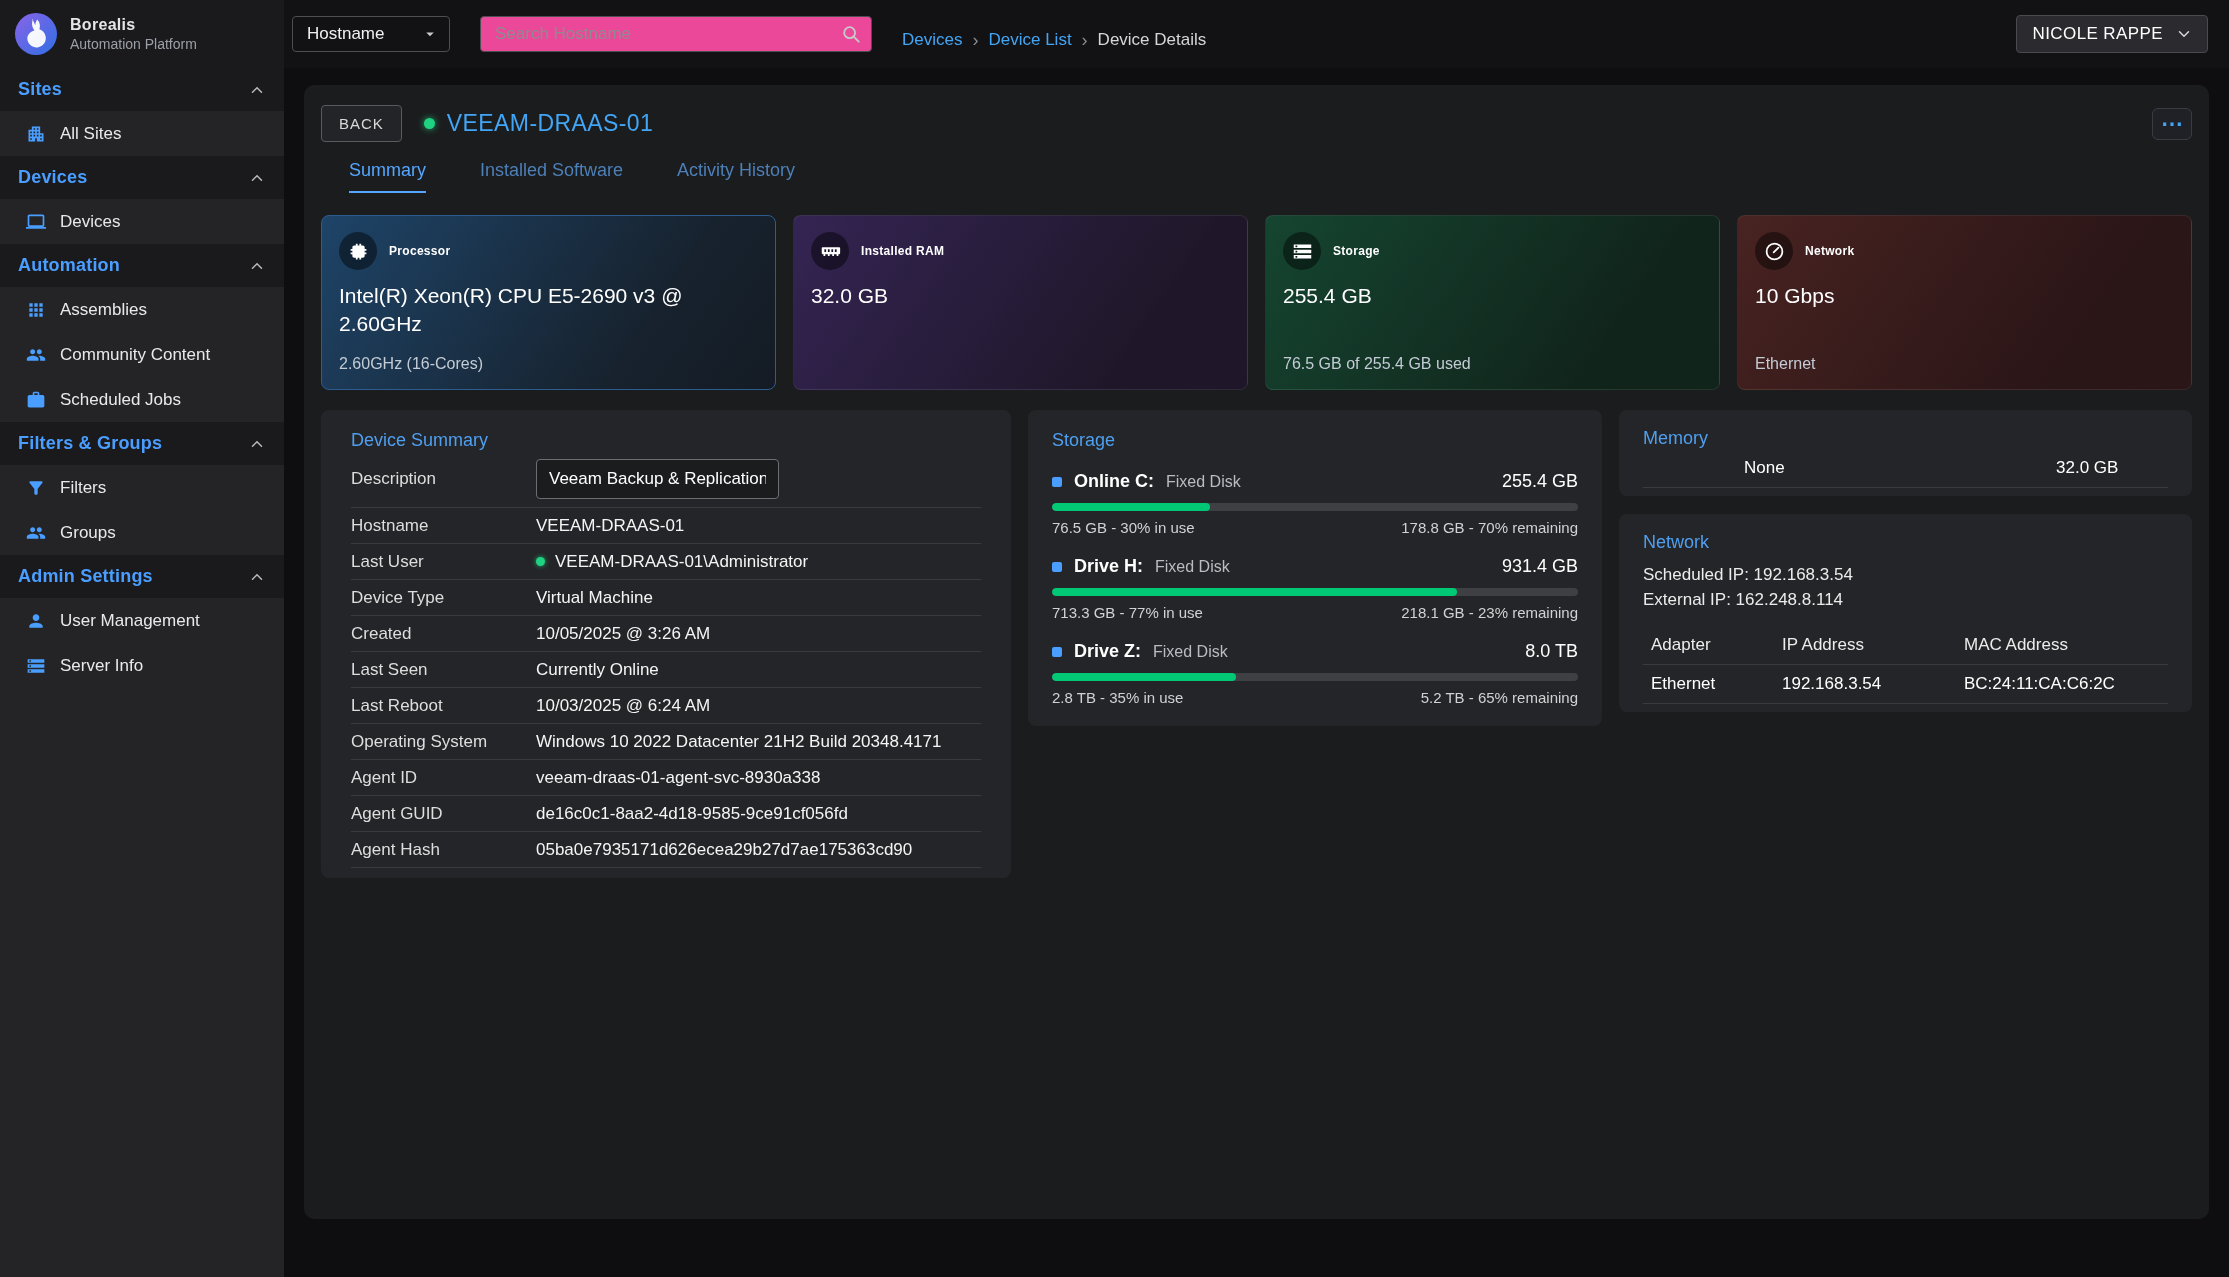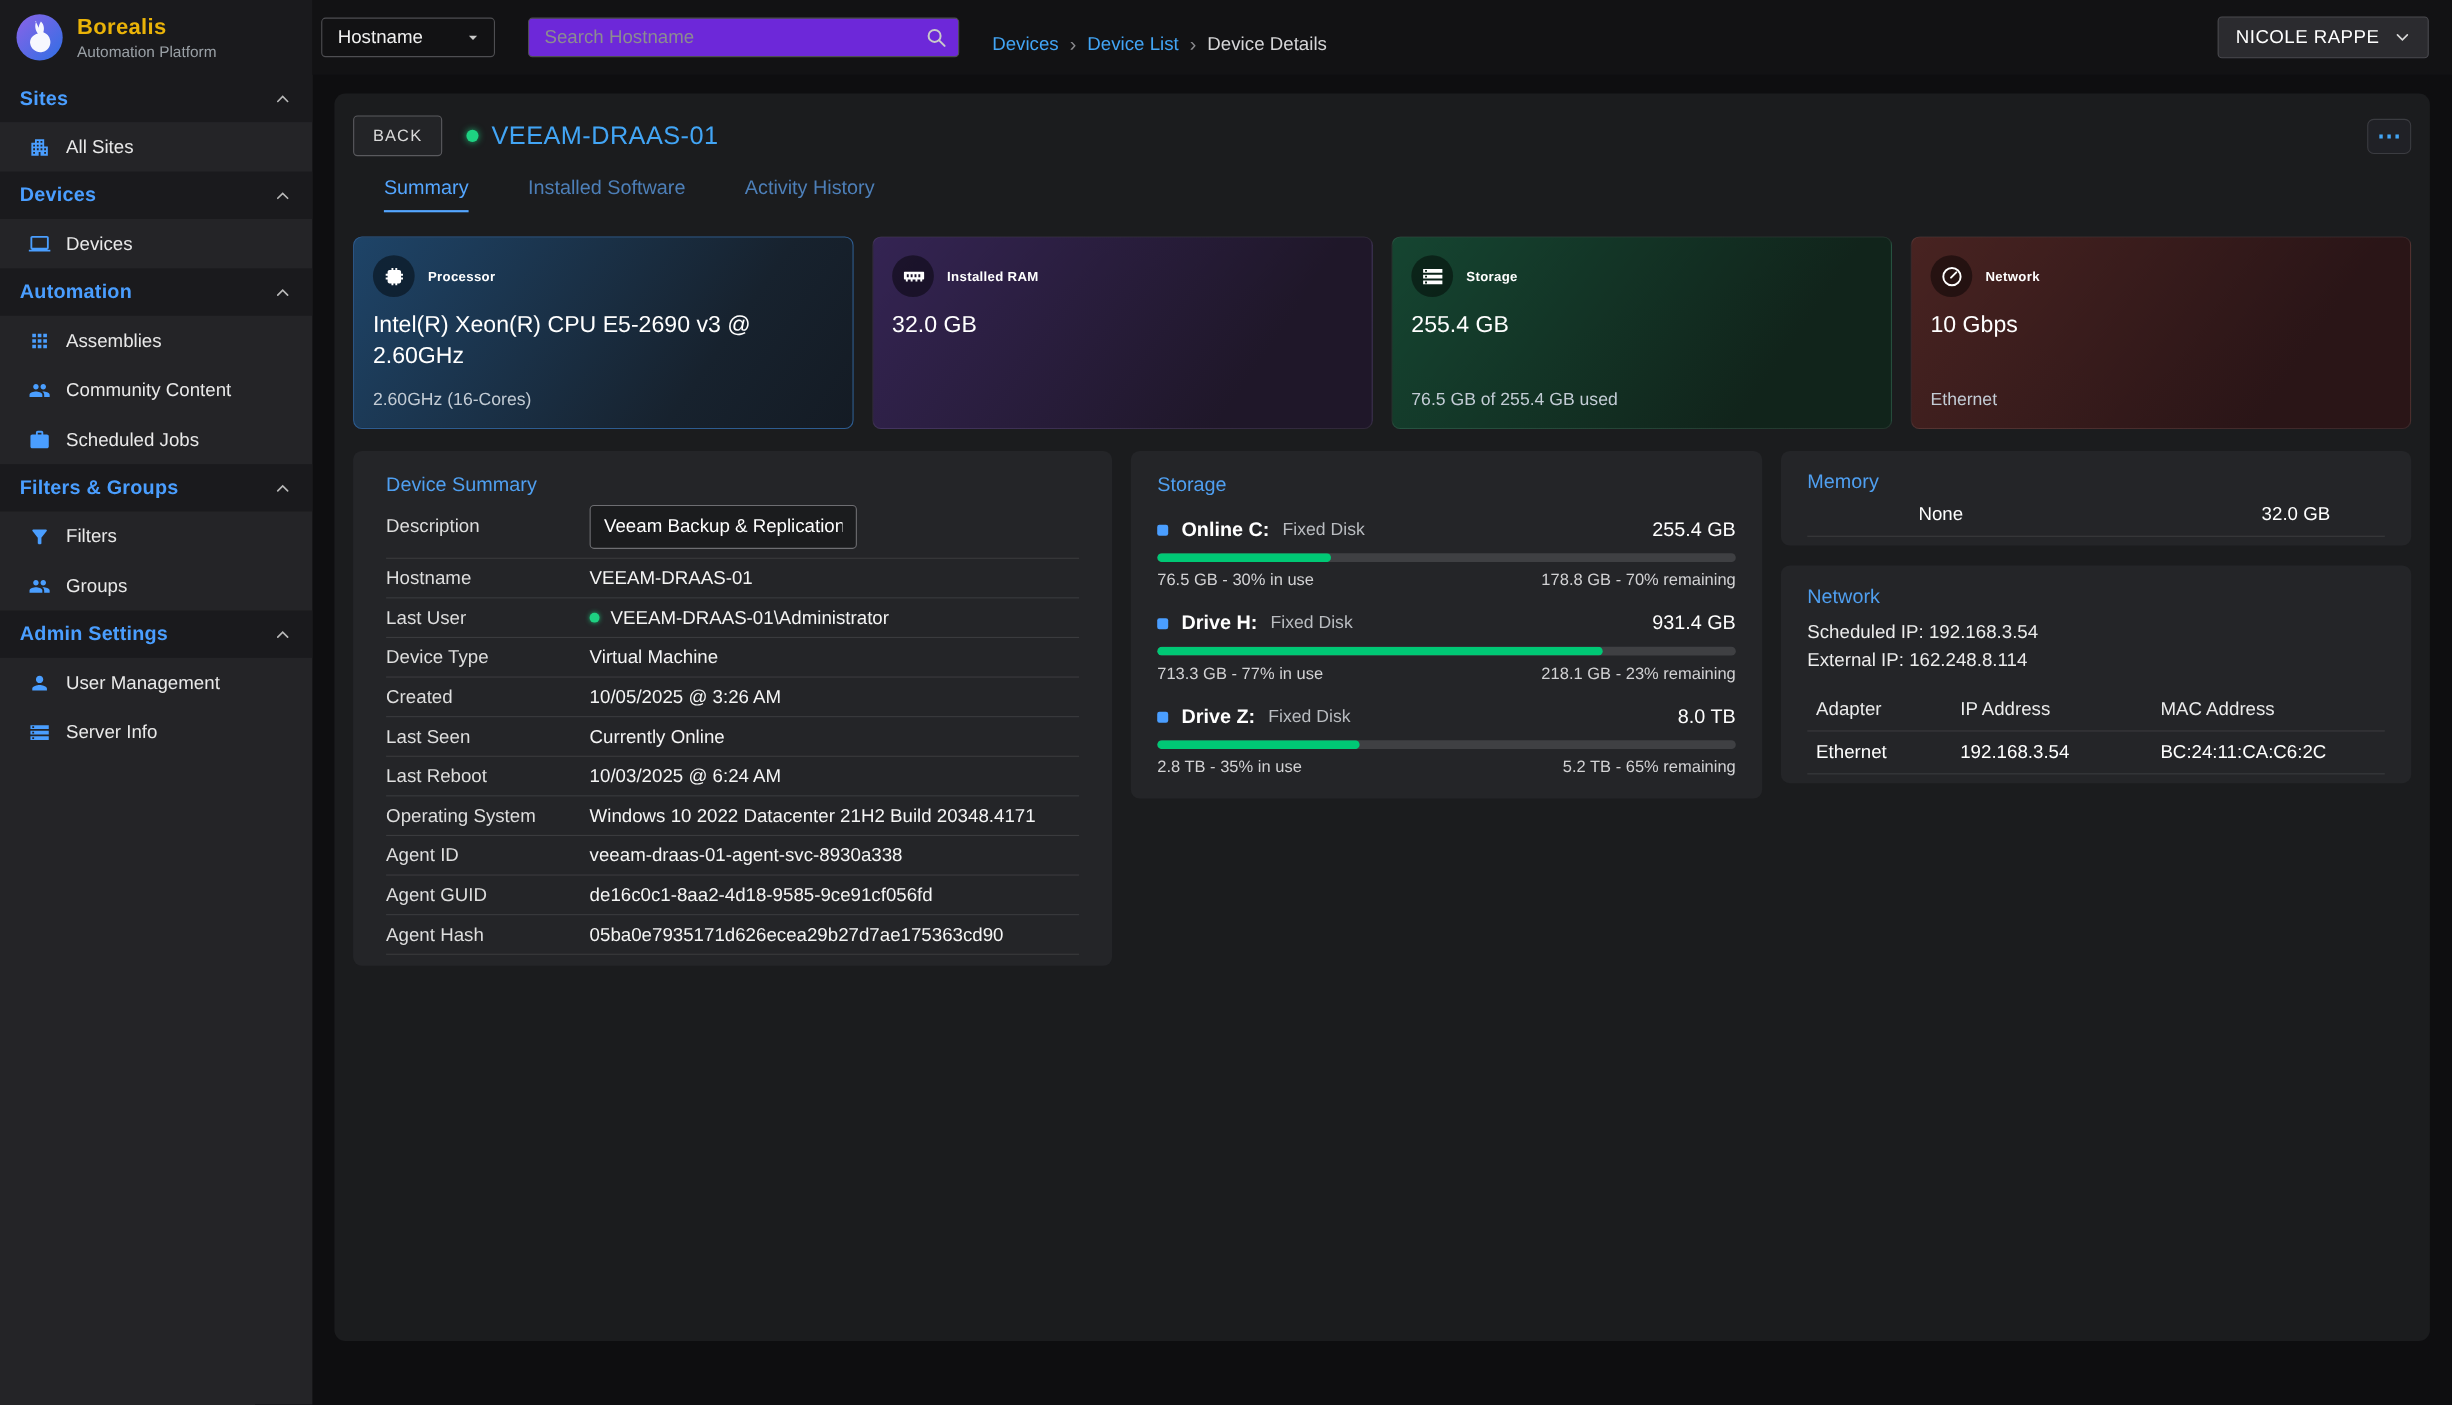--- a/index.html
+++ b/index.html
@@ -3,38 +3,38 @@
 <meta charset="utf-8">
 <style>
   * { margin:0; padding:0; box-sizing:border-box; }
   html,body { width:2229px; height:1277px; overflow:hidden; background:#0e0e10;
     font-family:"Liberation Sans", sans-serif; color:#e8e8e8; }
   .app { display:flex; width:2229px; height:1277px; }
 
   
   .sidebar { width:284px; min-width:284px; background:#242427; display:flex; flex-direction:column; }
   .logo-area { height:68px; background:#1a1a1d; display:flex; align-items:center; padding:0 12px; gap:10px; }
-  .logo-text .t1 { font-size:20px; font-weight:bold; color:#eab308; letter-spacing:.3px; }
+  .logo-text .t1 { font-size:16px; font-weight:bold; color:#e5e5e5; letter-spacing:.3px; }
   .logo-text .t2 { font-size:14px; color:#9aa0a6; margin-top:2px; }
   .nav-header { height:43px; background:#1a1a1d; display:flex; align-items:center; justify-content:space-between;
     padding:0 18px 0 18px; cursor:pointer; }
   .nav-header span { color:var(--link); font-size:18px; font-weight:bold; letter-spacing:.2px; }
   .nav-item { height:45px; display:flex; align-items:center; gap:14px; padding-left:26px; cursor:pointer; font-size:17px; color:#e9e9e9; }
   .nav-item .ni-icon { width:20px; height:20px; color:var(--link); display:flex; }
   .nav-item svg { width:20px; height:20px; fill:currentColor; }
   .chev { width:18px; height:18px; }
   .sidebar-fill { flex:1; }
 
   
   .main-col { flex:1; display:flex; flex-direction:column; }
   .topbar { height:68px; background:#121214; display:flex; align-items:center; }
   .select-box { margin-left:8px; width:158px; height:36px; border:1px solid #4e4e52; border-radius:4px;
     display:flex; align-items:center; justify-content:space-between; padding:0 10px 0 14px; font-size:17px; color:#f0f0f0; cursor:pointer; background:#121214; }
   .search-box { margin-left:30px; width:392px; height:36px; border:1px solid #4e4e52; border-radius:4px;
-    display:flex; align-items:center; padding:0 10px 0 14px; background:#6d28d9; }
+    display:flex; align-items:center; padding:0 10px 0 14px; background:#ec4899; }
   .search-box input { flex:1; background:transparent; border:none; outline:none; color:#f0f0f0; font-size:17px; font-family:"Liberation Sans", sans-serif; }
   .search-box input::placeholder { color:#8c8c90; }
   .breadcrumbs { margin-left:30px; display:flex; align-items:center; gap:10px; font-size:17px; margin-top:12px; }
   .crumb-link { color:var(--accent); cursor:pointer; }
   .crumb-current { color:#d6d6d8; }
   .crumb-sep { color:#8c8c90; font-size:18px; }
   .user-btn { margin-left:auto; margin-right:22px; height:38px; background:#2b2b2f; border:1px solid #4a4a4f;
     border-radius:4px; display:flex; align-items:center; gap:12px; padding:0 14px 0 16px; font-size:17px; color:#fff;
     letter-spacing:.4px; cursor:pointer; }
 

